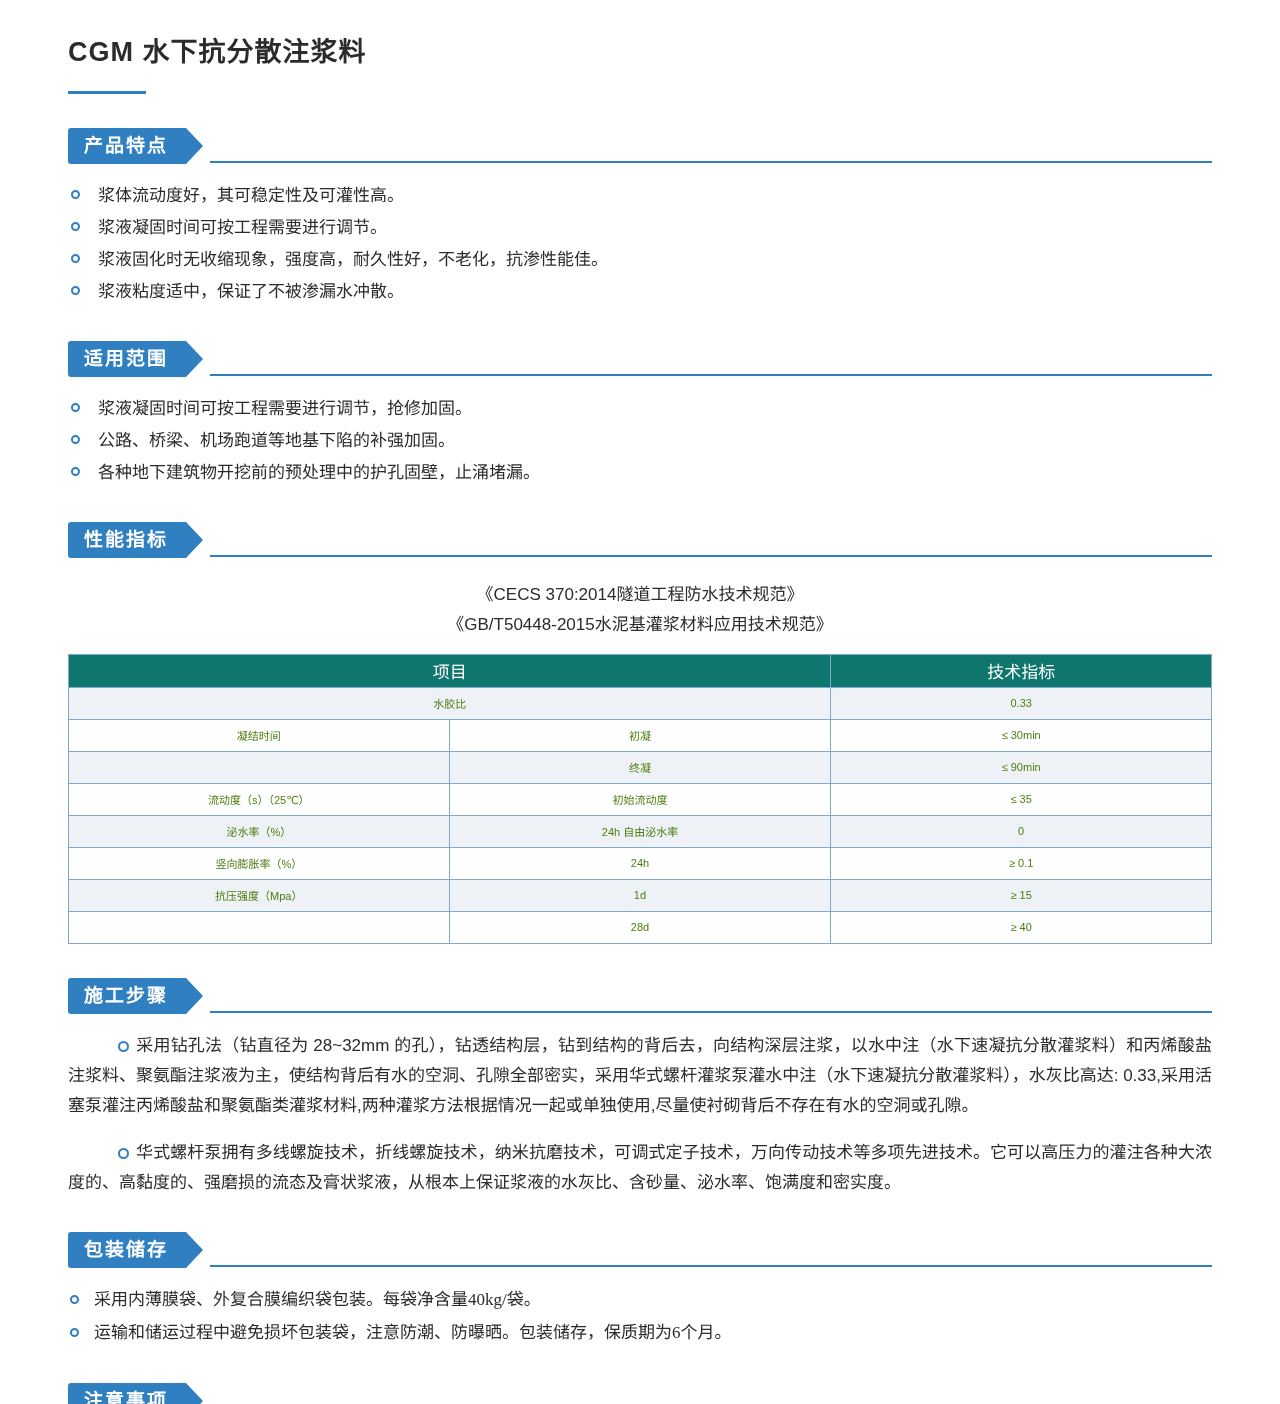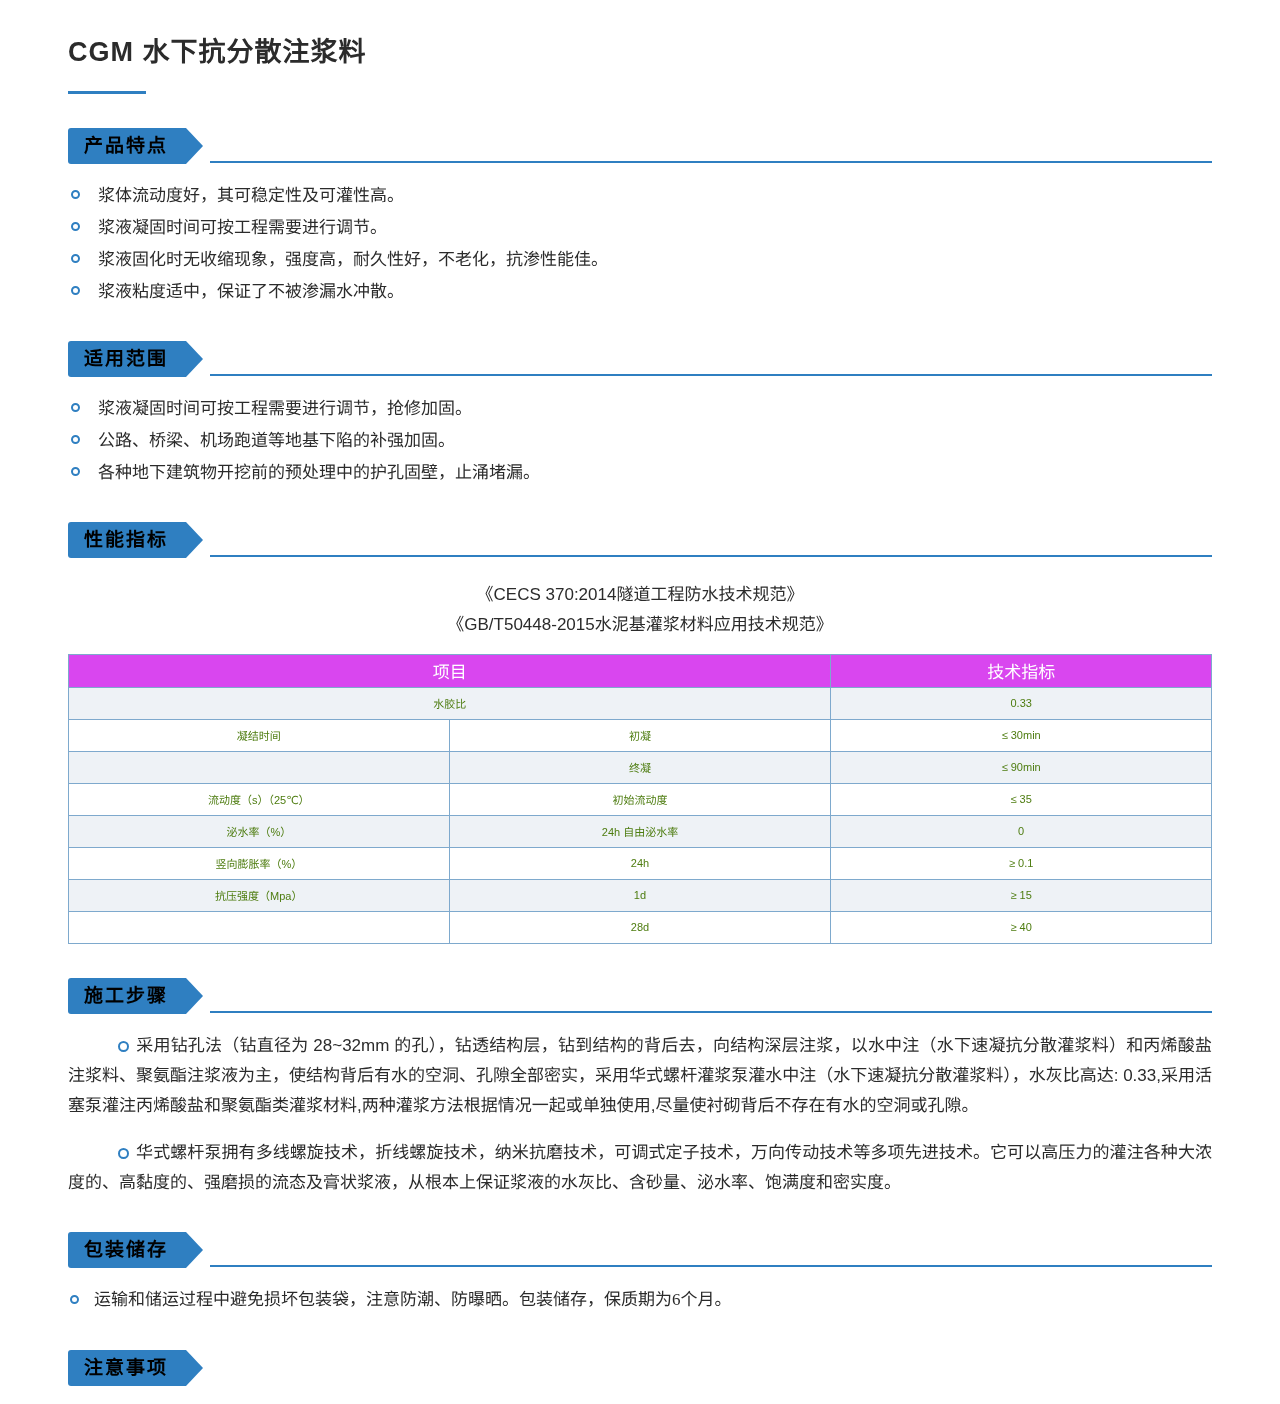--- a/index.html
+++ b/index.html
@@ -45,21 +45,21 @@
   }
   .sec-head {
     position: relative;
     height: 36px;
     display: flex;
     align-items: stretch;
   }
   .sec-tag {
     position: relative;
     background: #2f7fc1;
-    color: #000000;
+    color: #ffffff;
     font-size: 19px;
     font-weight: bold;
     letter-spacing: 2px;
     line-height: 36px;
     padding: 0 18px 0 16px;
     border-radius: 3px 0 0 3px;
     white-space: nowrap;
   }
   .sec-tag::after {
     content: "";
@@ -130,21 +130,21 @@
   }
   table.spec th, table.spec td {
     border: 1px solid #7ea9cd;
     text-align: center;
     font-size: 11px;
     height: 31px;
     color: #4d7c0f;
     padding: 0 4px;
   }
   table.spec thead th {
-    background: #d946ef;
+    background: #0f766e;
     color: #ffffff;
     font-weight: normal;
     height: 32px;
     font-size: 17px;
   }
   table.spec tbody tr:nth-child(odd) td {
     background: #eef2f6;
   }
   table.spec tbody tr:nth-child(even) td {
     background: #ffffff;
@@ -296,20 +296,21 @@
       <p class="para"><span class="pbullet"></span><span>华式螺杆泵拥有多线螺旋技术，折线螺旋技术，纳米抗磨技术，可调式定子技术，万向传动技术等多项先进技术。它可以高压力的灌注各种大浓度的、高黏度的、强磨损的流态及膏状浆液，从根本上保证浆液的水灰比、含砂量、泌水率、饱满度和密实度。</span></p>
     </div>
   </div>
 
   <div class="section">
     <div class="sec-head">
       <div class="sec-tag">包装储存</div>
       <div class="sec-line"></div>
     </div>
     <ul class="bullets sm">
+      <li>采用内薄膜袋、外复合膜编织袋包装。每袋净含量40kg/袋。</li>
       <li>运输和储运过程中避免损坏包装袋，注意防潮、防曝晒。包装储存，保质期为6个月。</li>
     </ul>
   </div>
 
   <div class="section">
     <div class="sec-head">
       <div class="sec-tag">注意事项</div>
 
     </div>
 

